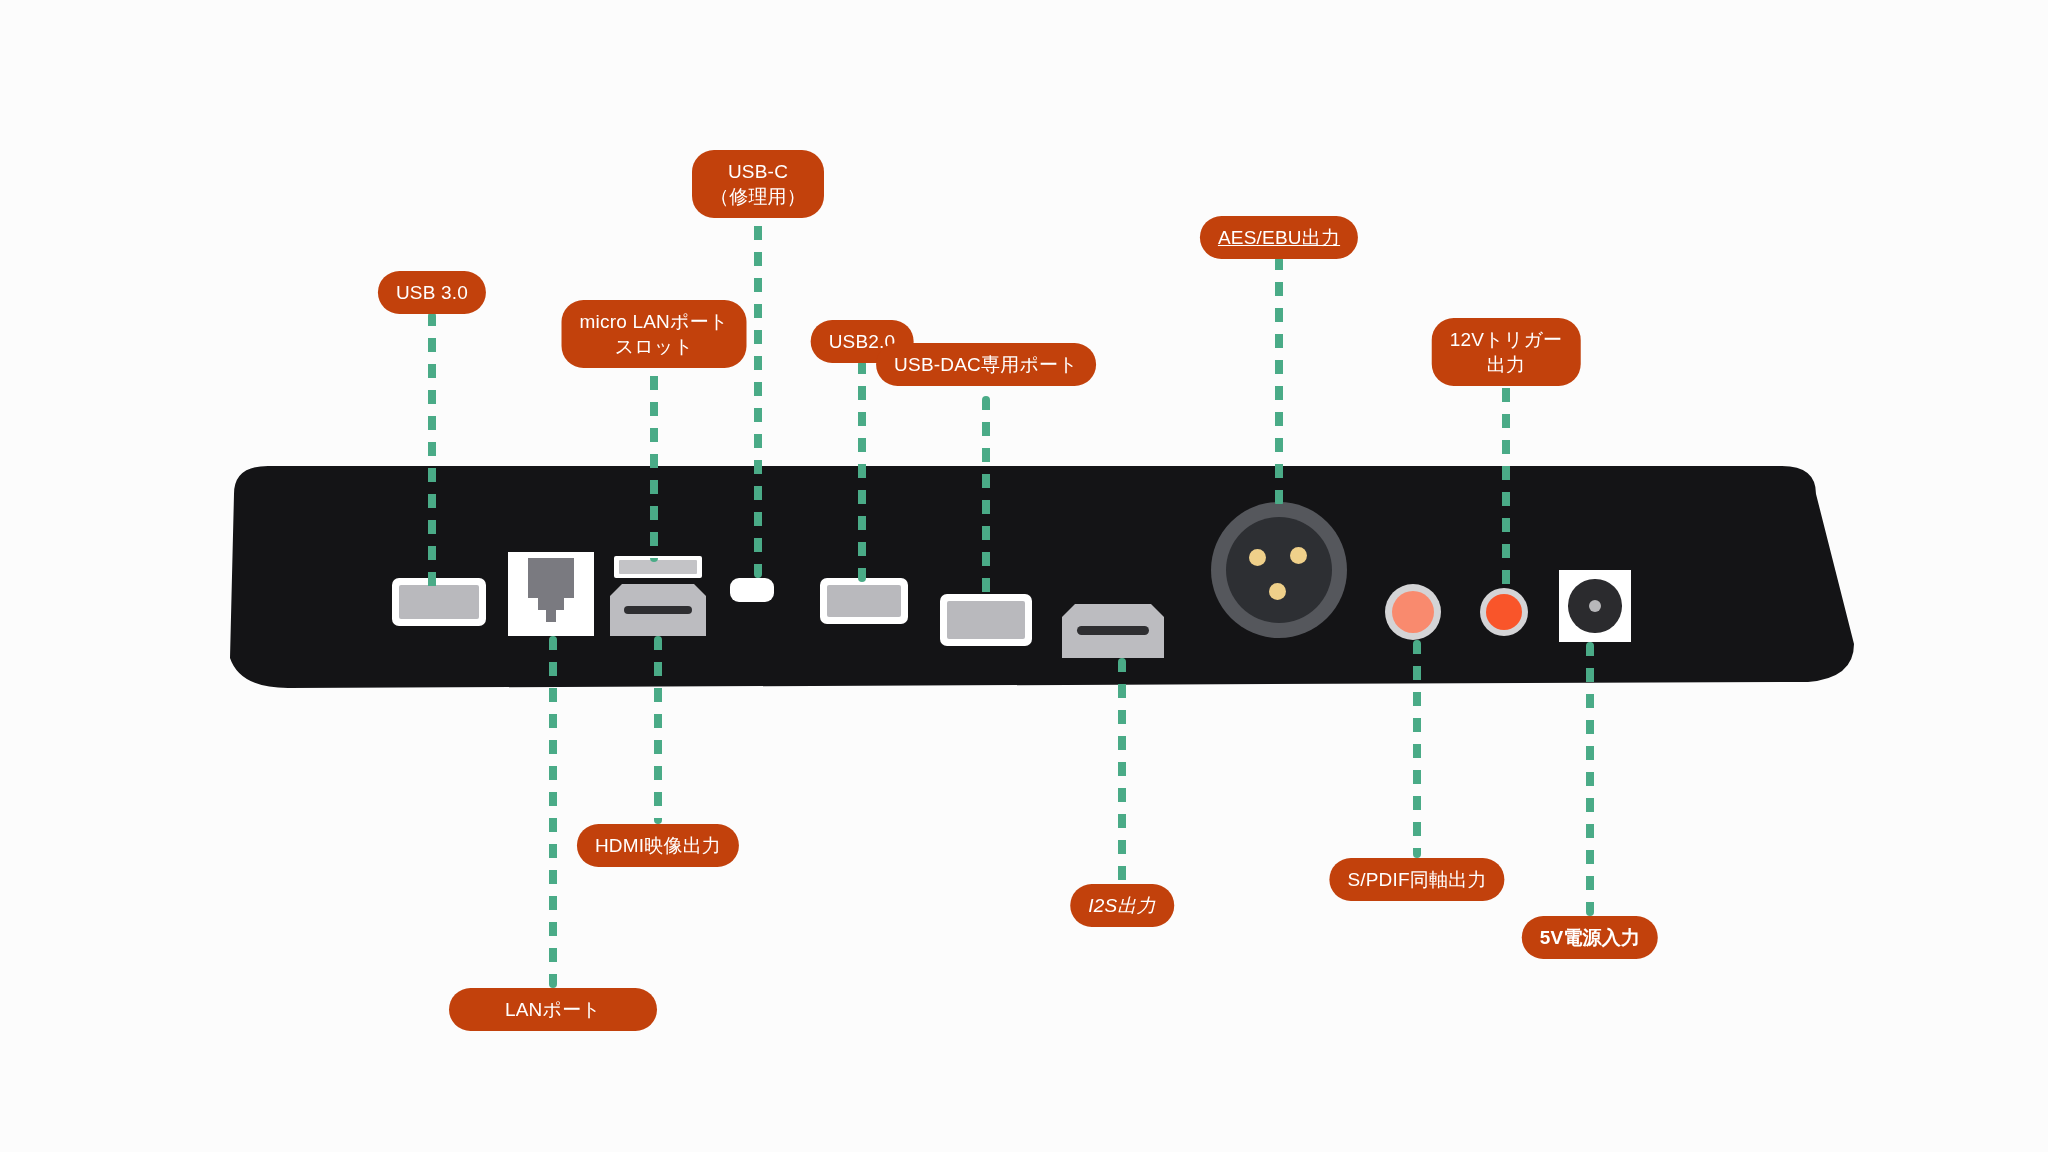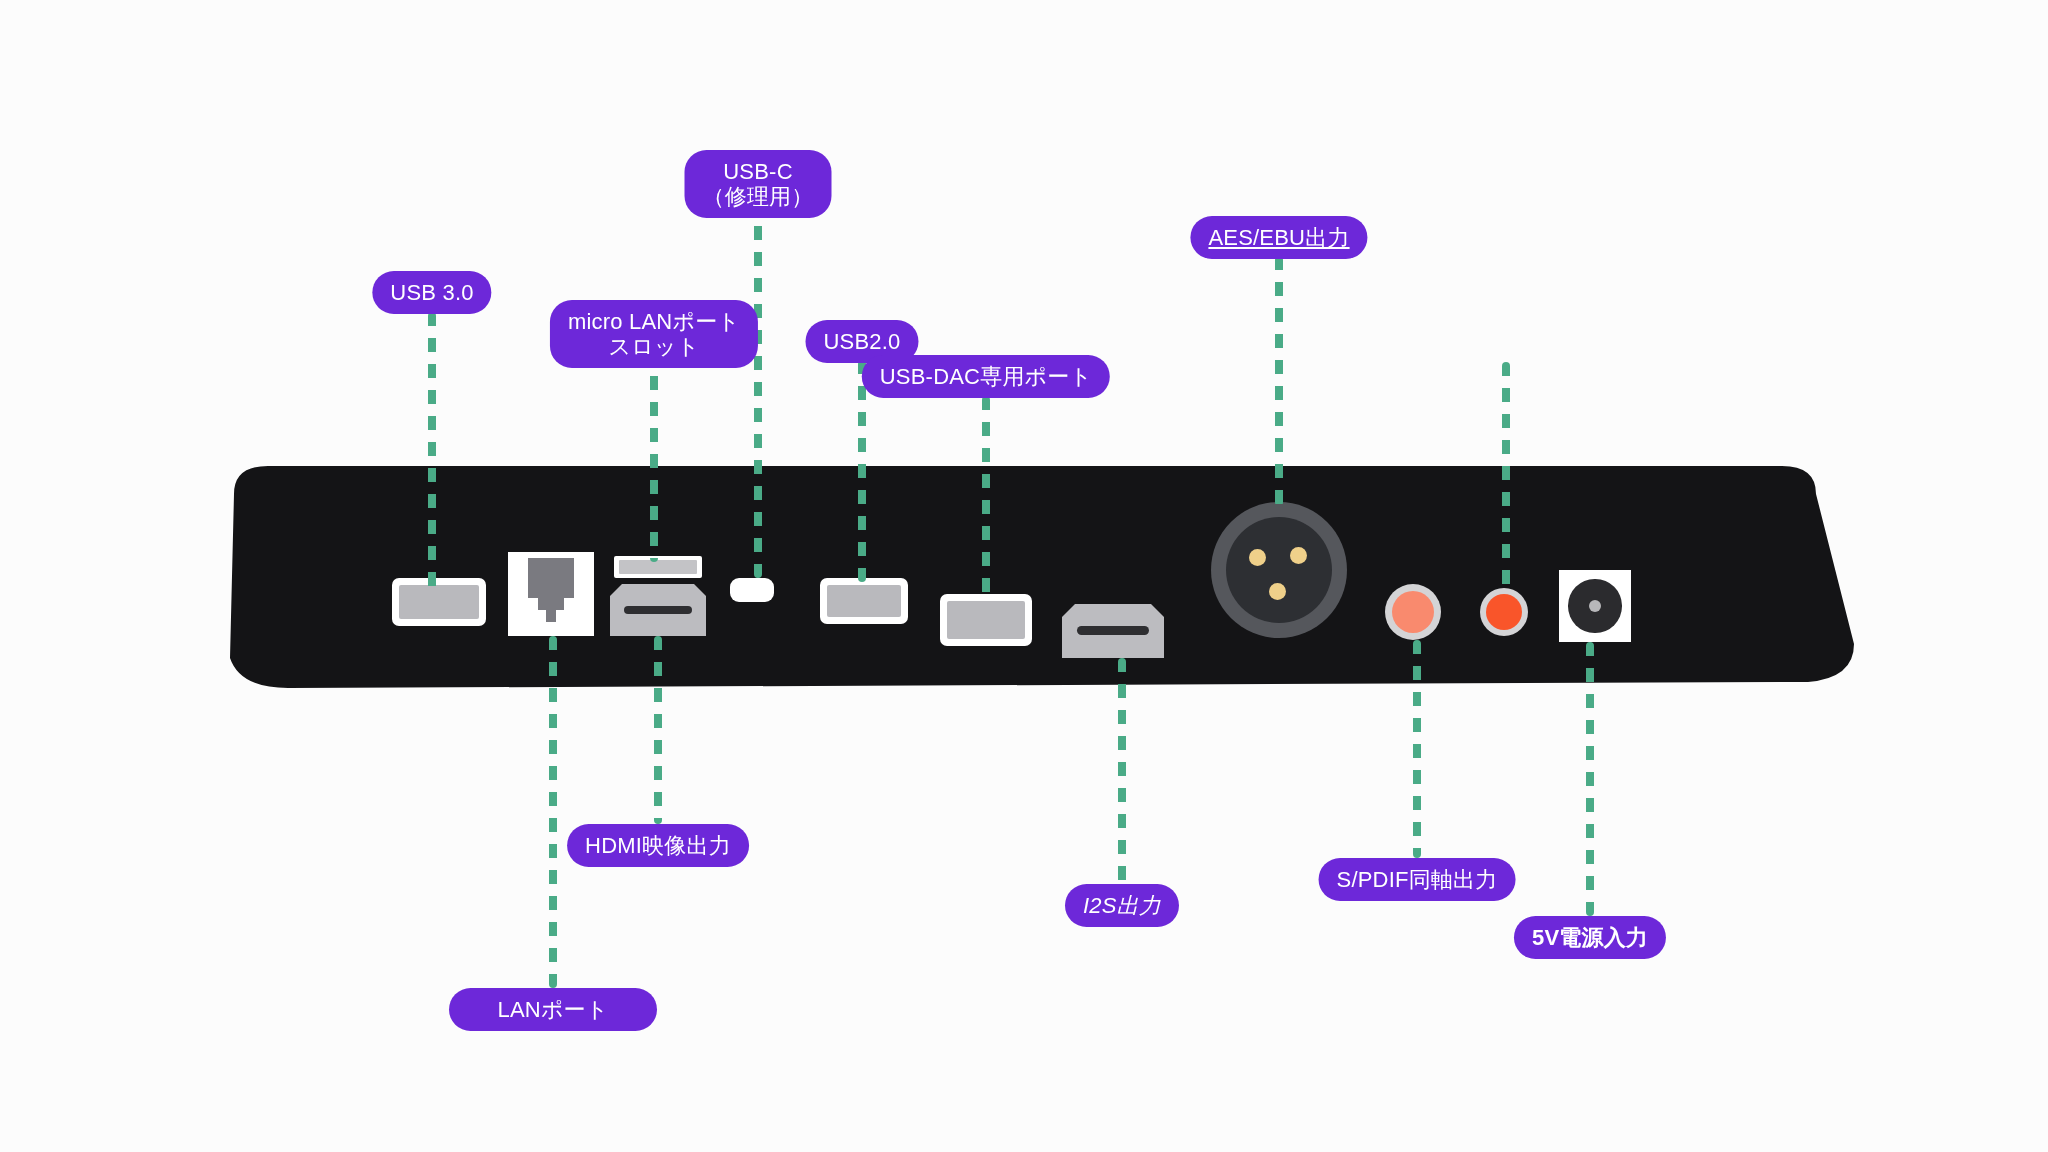--- a/index.html
+++ b/index.html
@@ -129,24 +129,24 @@
   .dcjack .pinhole {
     width: 24%;
     height: 24%;
     border-radius: 50%;
     background: #b7b7ba;
   }
 
   
   .badge {
     position: absolute;
-    background: #6d28d9;
+    background: #c2410c;
     color: #ffffff;
     border-radius: 22px;
-    font-size: 22px;
+    font-size: 19px;
     line-height: 25px;
     text-align: center;
     padding: 9px 18px;
     box-sizing: border-box;
     white-space: pre-line;
     transform: translateX(-50%);
     letter-spacing: 0.2px;
   }
 
   
@@ -257,24 +257,26 @@
   <div class="badge" style="left:654px; top:300px;">micro LANポート
 スロット</div>
 
   <div class="badge" style="left:658px; top:824px;">HDMI映像出力</div>
 
   <div class="badge" style="left:758px; top:150px;">USB-C
 （修理用）</div>
 
   <div class="badge" style="left:862px; top:320px;">USB2.0</div>
 
-  <div class="badge" style="left:986px; top:355px;text-align:center;">USB-DAC専用ポート</div>
+  <div class="badge" style="left:986px; top:343px;text-align:center;">USB-DAC専用ポート</div>
 
   <div class="badge" style="left:1122px; top:884px;font-style:italic;">I2S出力</div>
 
   <div class="badge" style="left:1279px; top:216px;text-decoration:underline;">AES/EBU出力</div>
 
   <div class="badge" style="left:1417px; top:858px;">S/PDIF同軸出力</div>
 
+  <div class="badge" style="left:1506px; top:318px;">12Vトリガー
+出力</div>
 
   <div class="badge" style="left:1590px; top:916px;font-weight:bold;">5V電源入力</div>
 
 </div>
 
 </body></html>

